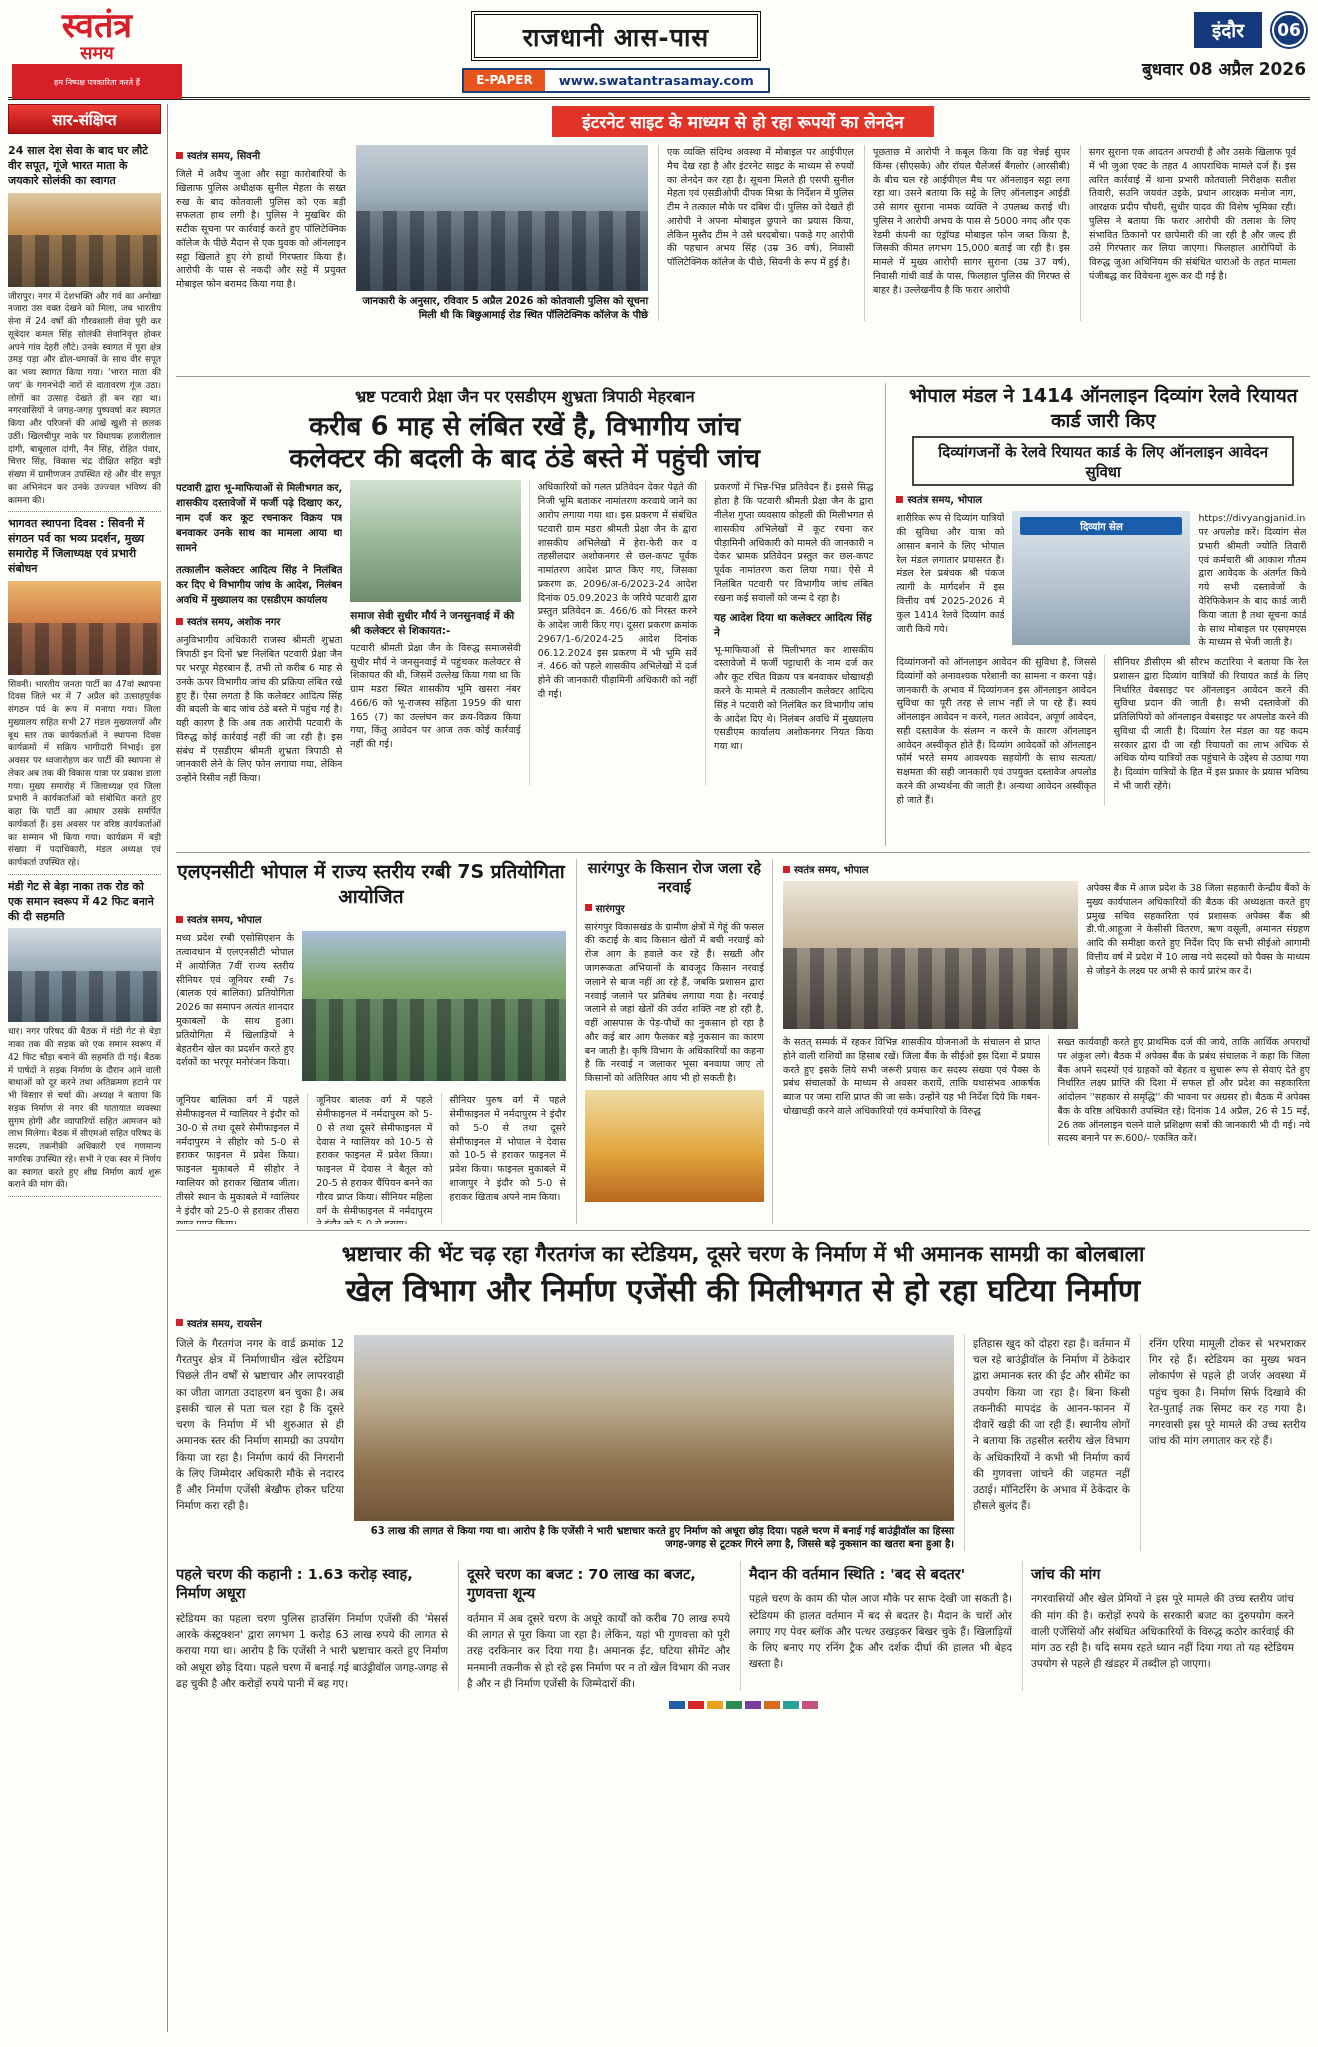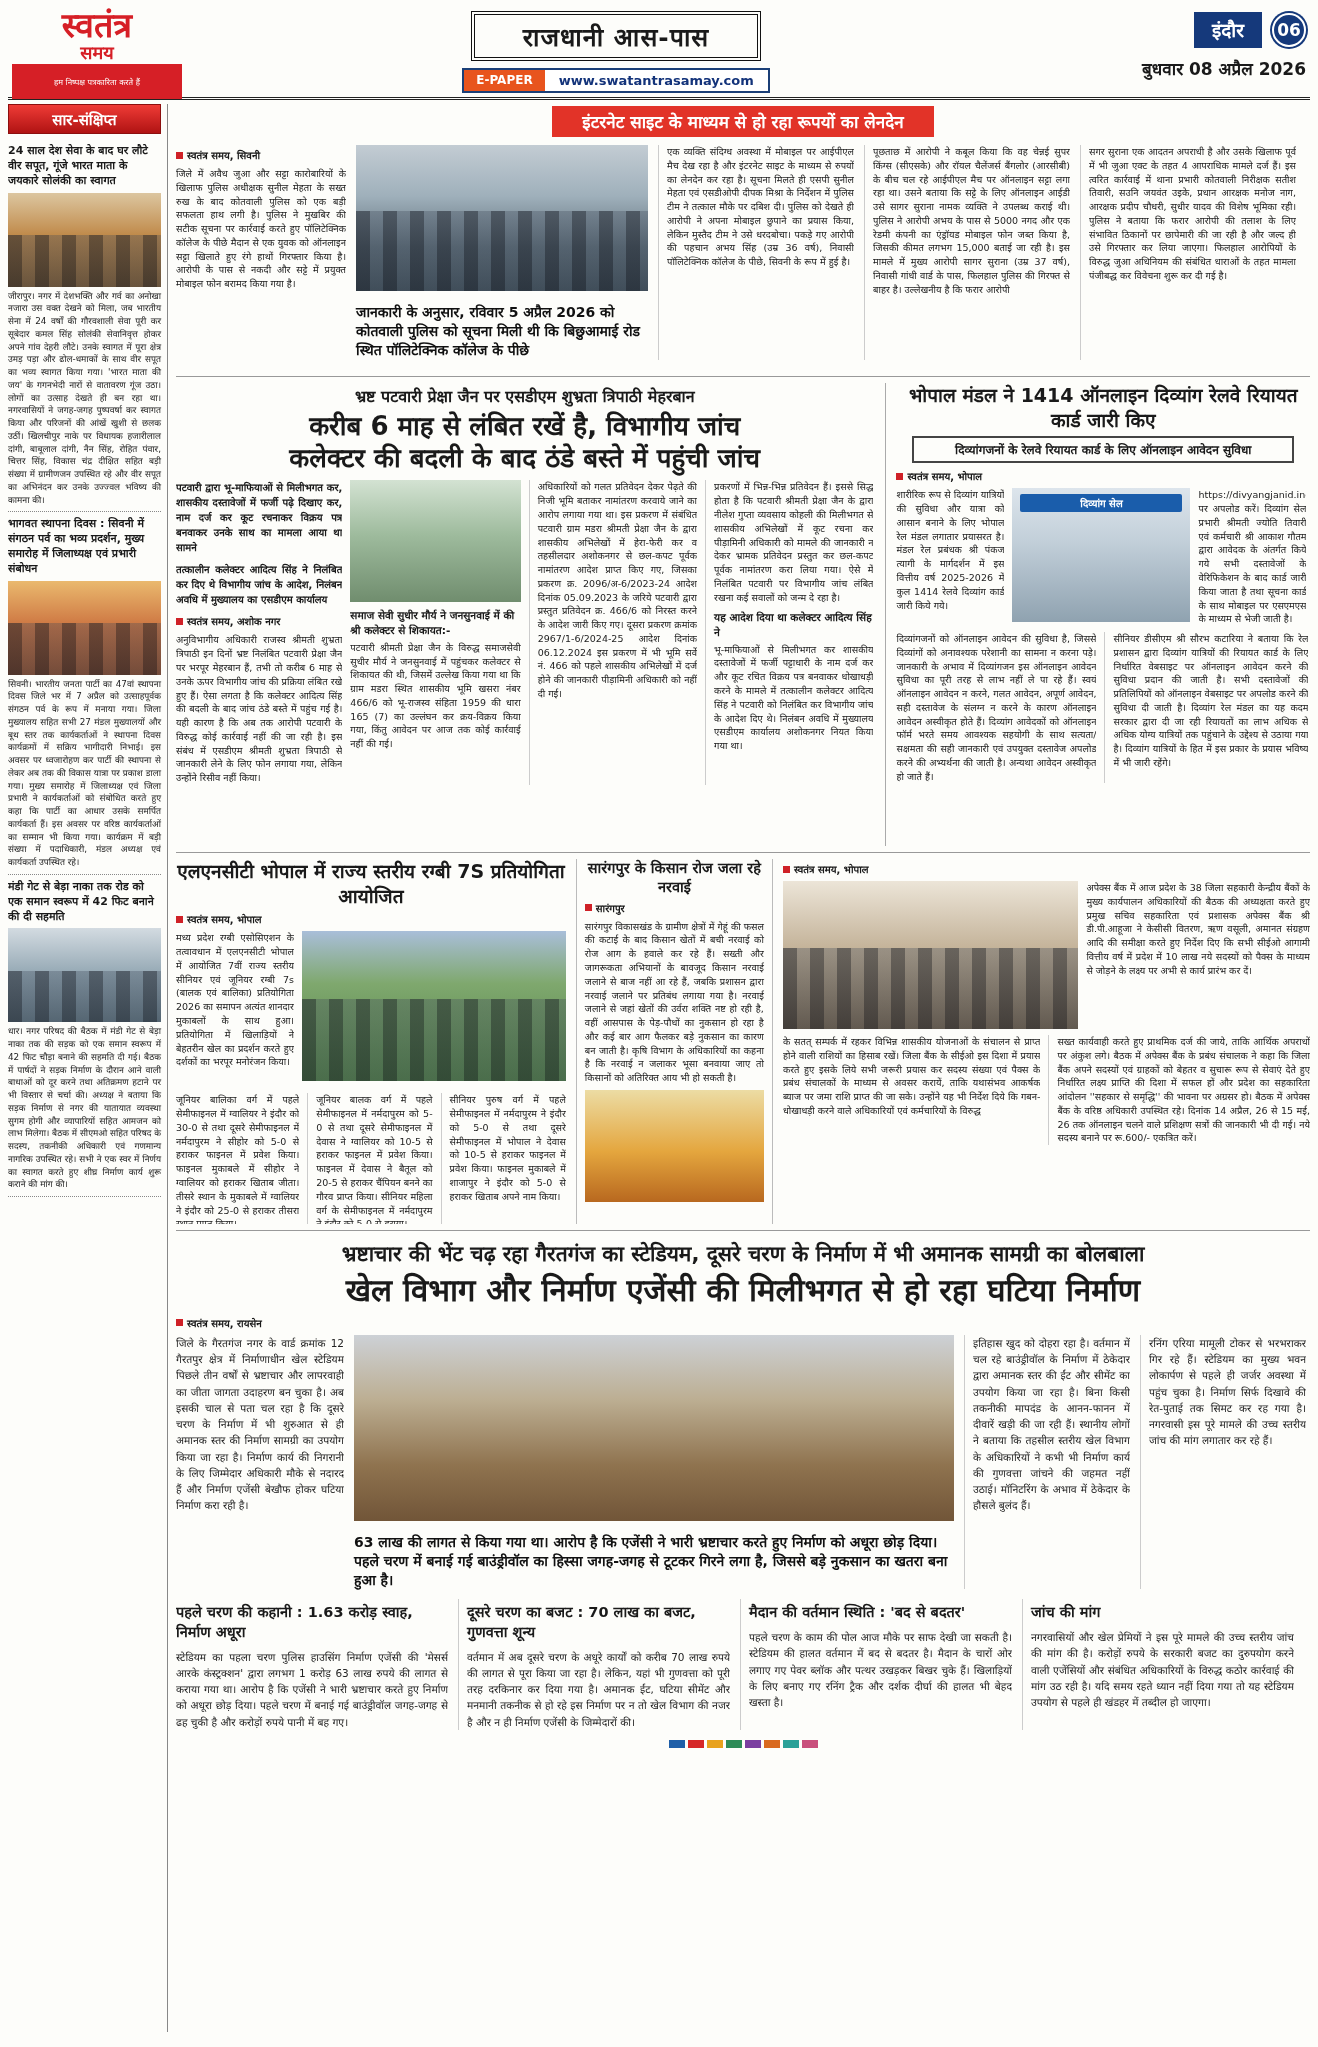--- a/index.html
+++ b/index.html
@@ -29,30 +29,30 @@
   .sidebar { width:160px; flex:none; border-right:1px solid #888; padding-right:6px; overflow:hidden; }
   .main { flex:1; display:flex; flex-direction:column; overflow:hidden; }
   .row { display:flex; }
   .gap8 { gap:8px; } .gap10 { gap:10px; }
   .col { overflow:hidden; }
   .rule { border-left:1px solid #ccc; padding-left:8px; }
 
   
   .body { font-size:9.5px; line-height:1.45; text-align:justify; color:#222; }
   .body-lg { font-size:10.5px; line-height:1.55; text-align:justify; color:#222; }
-  .caption { font-size:14px; line-height:1.35; font-weight:700; text-align:left; margin-top:12px; color:#111; }
+  .caption { font-size:10px; line-height:1.35; font-weight:700; text-align:right; margin-top:3px; color:#111; }
   .headline-xl { font-size:31px; line-height:1.25; text-align:center; font-weight:700; margin:2px 0 6px; }
   .headline-l { font-size:26px; line-height:1.22; text-align:center; font-weight:700; }
   .headline-m { font-size:19px; line-height:1.3; text-align:center; font-weight:700; margin-bottom:4px; }
   .headline-s { font-size:14.5px; line-height:1.3; text-align:center; font-weight:700; margin-bottom:4px; }
   .maroon { color:#8a1f1f; }
   .kicker { font-size:16px; font-weight:700; text-align:center; margin:2px 0 4px; }
   .kicker-lg { font-size:21px; }
   .red-strap { display:table; margin:2px auto 8px; background:#e23328; color:#fff; font-size:17px; font-weight:700; padding:4px 30px; }
-  .boxed-subhead { border:2px solid #444; margin:4px 16px 6px; padding:3px 6px; font-size:12px; font-weight:700; text-align:center; }
+  .boxed-subhead { border:2px solid #444; margin:4px 16px 6px; padding:3px 6px; font-size:15px; font-weight:700; text-align:center; }
   .lead-bold { font-size:10px; font-weight:700; line-height:1.5; text-align:justify; margin-bottom:7px; }
   .subhead-bold { font-size:10.5px; font-weight:700; line-height:1.4; margin:6px 0 3px; }
   .section-head { font-size:14.5px; font-weight:700; line-height:1.35; margin:4px 0 6px; }
   .byline { display:flex; align-items:center; gap:4px; font-size:10px; font-weight:700; margin:3px 0 5px; }
   .byline-sq { width:7px; height:7px; background:#cf2127; display:inline-block; flex:none; }
 
   
   .story-top { height:266px; overflow:hidden; }
   .band { display:flex; border-top:1px solid #999; padding-top:6px; margin-top:6px; overflow:hidden; }
   .band2 { height:470px; gap:12px; }

